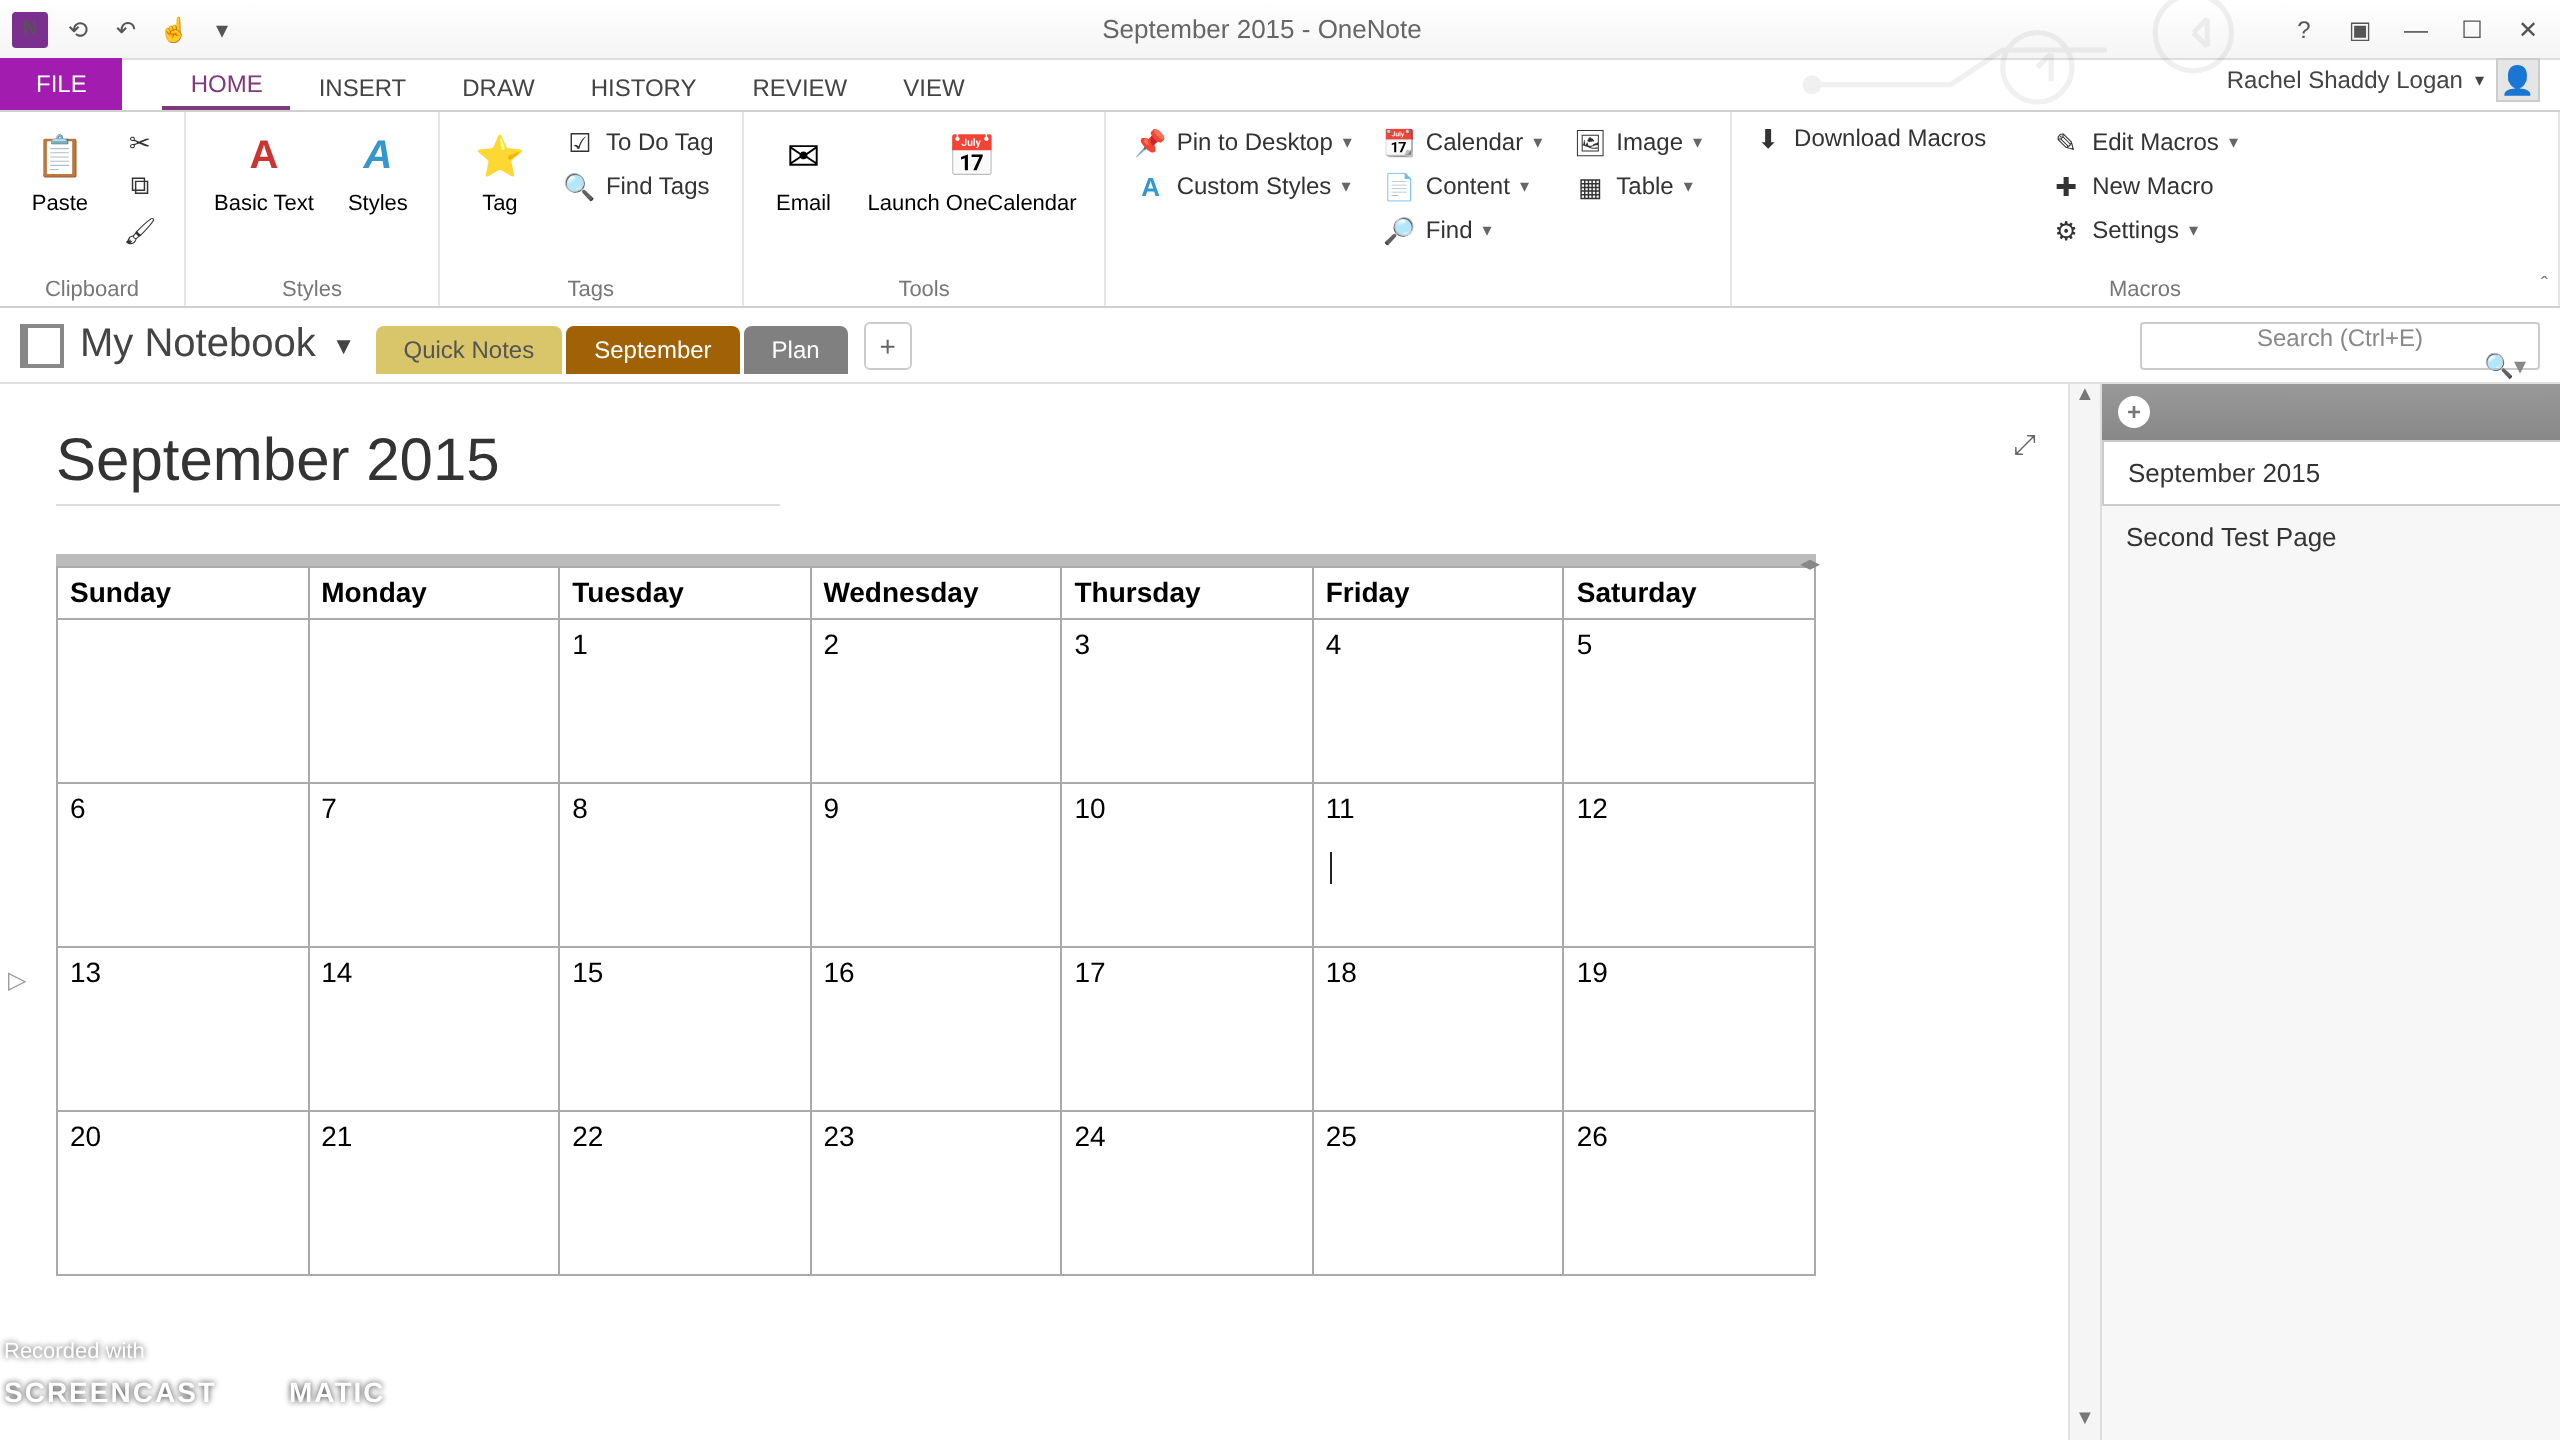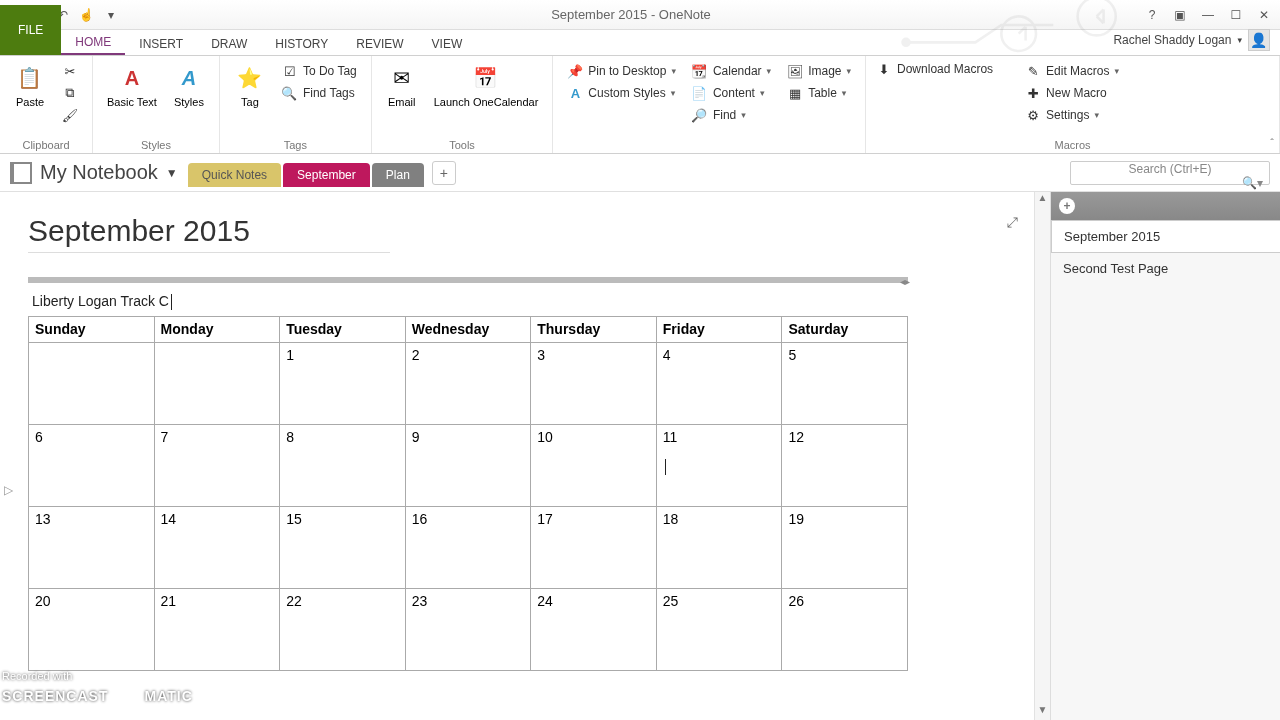--- a/index.html
+++ b/index.html
@@ -14,22 +14,22 @@
 .titlebar .wincontrols span { width:20px; text-align:center; color:#555;}
 .onenote-icon { width:18px; height:18px; background:#7b2f8f; color:#fff; font-size:10px; display:inline-flex; align-items:center; justify-content:center; border-radius:2px; font-weight:bold;}
 
 
 .watermark { position:absolute; right:140px; top:-10px; width:260px; height:70px; opacity:.12; pointer-events:none; }
 .watermark svg { width:100%; height:100%; }
 
 
 .ribbon-tabs { height:26px; background:#fff; display:flex; align-items:flex-end; border-bottom:1px solid #d0d0d0;}
 .ribbon-tabs .tab { padding:4px 14px; font-size:12px; color:#444; cursor:pointer;}
-.ribbon-tabs .tab.file { background:#4d7c0f; color:#fff; padding:18px 18px;}
-.ribbon-tabs .tab.active { color:#80397b; border-bottom:2px solid #80397b; font-weight:500;}
+.ribbon-tabs .tab.file { background:#a21caf; color:#fff; padding:6px 18px;}
+.ribbon-tabs .tab.active { color:#80397b; border-bottom:2px solid #80397b; font-weight:500;margin-left:20px;}
 .ribbon-tabs .user { margin-left:auto; padding:4px 10px; font-size:12px; color:#444; display:flex; align-items:center; gap:6px;justify-content:space-between;}
 .user-avatar { width:22px; height:22px; background:#e5e5e5; border:1px solid #ccc; display:inline-flex; align-items:center; justify-content:center; color:#888; font-size:14px;}
 
 
 .ribbon { height:98px; background:#fff; border-bottom:1px solid #d0d0d0; display:flex; position:relative;}
 .ribbon .group { border-right:1px solid #e6e6e6; padding:4px 8px 2px; display:flex; flex-direction:column; }
 .group .tools { flex:1; display:flex; align-items:flex-start; gap:4px; }
 .group .label { text-align:center; font-size:11px; color:#777; padding-top:2px;}
 .bigbtn { display:flex; flex-direction:column; align-items:center; justify-content:center; gap:2px; padding:2px 6px; min-width:42px; cursor:pointer;}
 .bigbtn .ic { width:32px; height:32px; display:flex; align-items:center; justify-content:center; font-size:20px;}
@@ -39,21 +39,21 @@
 .smallbtn .ic { width:16px; height:16px; display:inline-flex; align-items:center; justify-content:center; font-size:13px;}
 .collapse-ribbon { position:absolute; right:6px; bottom:4px; font-size:11px; color:#777; cursor:pointer;}
 
 
 .nbstrip { height:38px; background:#fff; display:flex; align-items:center; padding:0 10px; gap:10px; border-bottom:1px solid #e0e0e0;}
 .nbselect { display:flex; align-items:center; gap:8px; font-size:20px; color:#444; cursor:pointer;}
 .nbselect .book-ic { width:22px; height:22px; border:2px solid #888; border-left-width:4px;}
 .section-tabs { display:flex; align-items:flex-end; gap:0;}
 .section-tab { padding:5px 14px 5px 14px; font-size:12px; border-radius:4px 4px 0 0; margin-right:2px; cursor:pointer; color:#555; position:relative; top:2px;}
 .st-yellow { background:#d9c56a; }
-.st-purple { background:#be185d; color:#fff;}
+.st-purple { background:#a16207; color:#fff;}
 .st-gray { background:#808080; color:#fff;}
 .newsection { width:24px; height:24px; border:1px solid #ccc; border-radius:3px; display:flex; align-items:center; justify-content:center; font-size:14px; color:#666; cursor:pointer; margin-left:6px;}
 .searchbox { margin-left:auto; width:200px; height:24px; border:1px solid #ccc; display:flex; align-items:center; padding:0 6px; font-size:12px; color:#888; background:#fff; border-radius:2px;flex-direction:column;}
 .searchbox::after { content:""; }
 
 
 .main { position:absolute; top:192px; bottom:0; left:0; right:0; display:flex; background:#fff;}
 .doc { flex:1; position:relative; padding:22px 28px; overflow:hidden;}
 .doc .pagetitle { font-size:30px; font-weight:300; color:#333; border-bottom:1px solid #ddd; display:inline-block; padding:0 140px 4px 0; margin-bottom:24px;}
 .expand-ic { position:absolute; right:16px; top:22px; font-size:14px; color:#666; cursor:pointer;}
@@ -293,21 +293,20 @@
 </div>
 
 <div class="main">
   <div class="doc">
     <span class="expand-ic">⤢</span>
     <div class="pagetitle">September 2015</div>
 
     <div class="cal-wrap">
       <span class="cal-resize">◂▸</span>
       <span class="row-handle">▷</span>
-      <div class="cal-caption">Liberty Logan Track C</div>
       <table class="cal">
         <thead>
             <tr>
           <th>Sunday</th>
           <th>Monday</th>
           <th>Tuesday</th>
           <th>Wednesday</th>
           <th>Thursday</th>
           <th>Friday</th>
           <th>Saturday</th>

